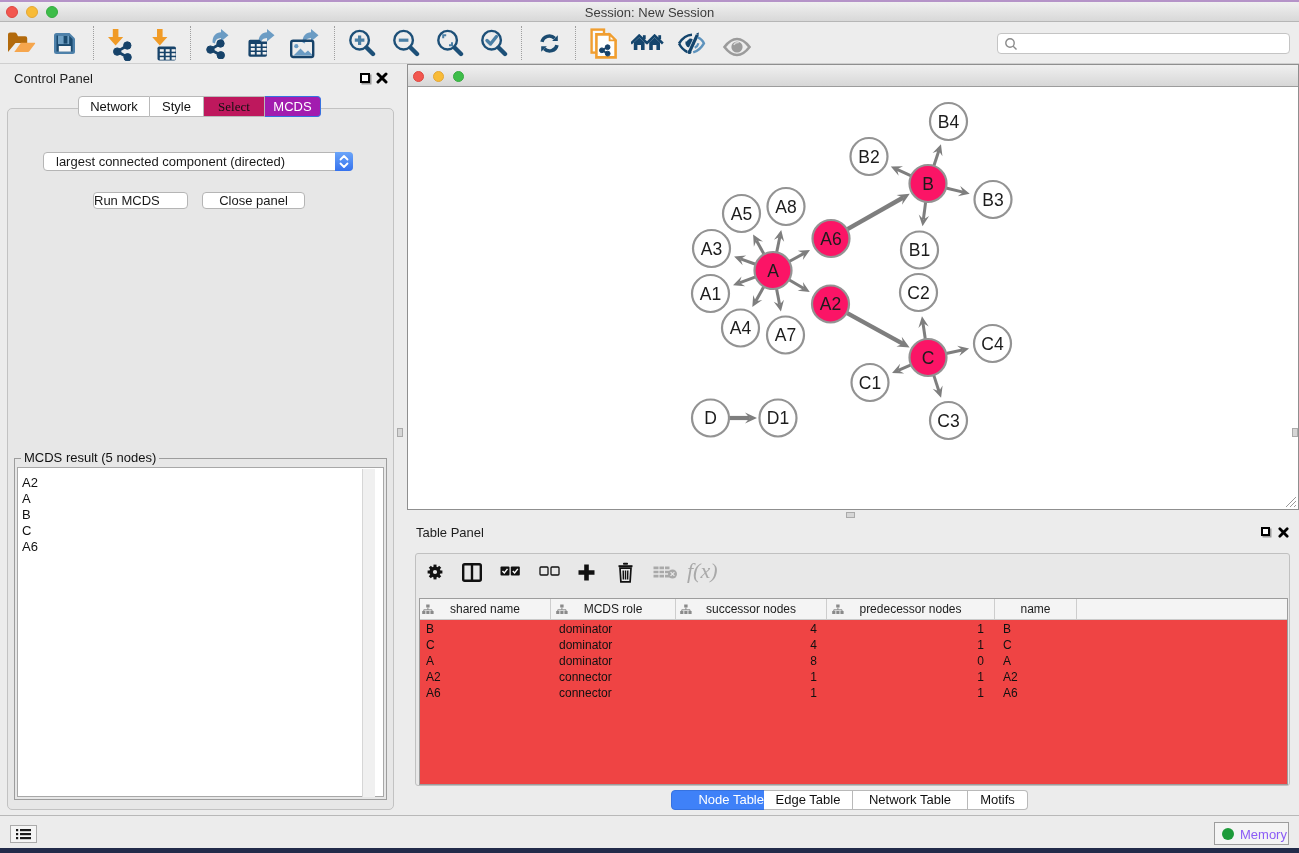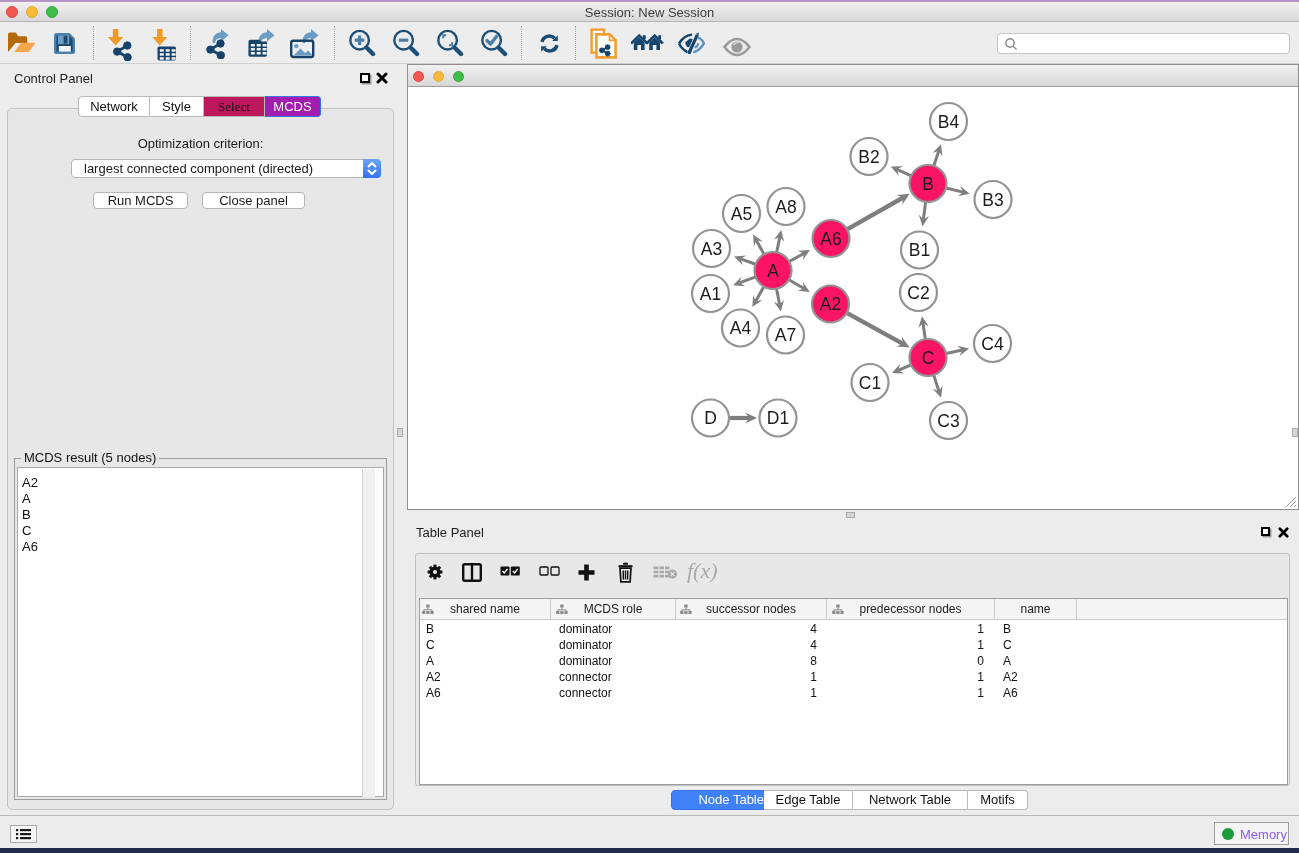--- a/index.html
+++ b/index.html
@@ -199,31 +199,30 @@
 
   <div class="abs" style="left:7px;top:44px;width:387px;height:702px;background:#e7e7e7;border:1px solid #c2c2c2;border-radius:5px;"></div>
 
   <div class="abs" style="left:78px;top:32px;height:21px;font-size:13px;">
     <div class="abs" style="left:0;top:0;width:72px;height:21px;background:#fff;border:1px solid #b9b9b9;border-radius:4px 0 0 4px;text-align:center;line-height:19px;color:#111;">Network</div>
     <div class="abs" style="left:72px;top:0;width:54px;height:21px;background:#fff;border:1px solid #b9b9b9;border-left:none;text-align:center;line-height:19px;color:#111;">Style</div>
     <div class="abs" style="left:126px;top:0;width:61px;height:21px;background:#be185d;border:1px solid #b9b9b9;border-left:none;text-align:center;line-height:19px;color:#111;font-family:Liberation Serif, serif;">Select</div>
     <div class="abs" style="left:187px;top:0;width:56px;height:21px;background:#a21caf;border:1px solid #3672e0;border-left:none;border-radius:0 4px 4px 0;text-align:center;line-height:19px;color:#fff;">MCDS</div>
   </div>
 
-  <div class="abs" style="left:0;top:72px;width:401px;text-align:center;font-size:13px;color:#1a1a1a;">Optimization criterion:</div>
-  <div class="abs" style="left:43px;top:95px;width:310px;height:19px;background:#fff;border:1px solid #b5b5b5;border-radius:4px;margin-left:28px;">
+  <div class="abs" style="left:43px;top:88px;width:310px;height:19px;background:#fff;border:1px solid #b5b5b5;border-radius:4px;">
     <div class="abs" style="left:12px;top:1px;font-size:13px;color:#1a1a1a;line-height:16px;">largest connected component (directed)</div>
     <div class="abs" style="right:-1px;top:-1px;width:18px;height:19px;background:linear-gradient(#6ba5f9,#3572ee);border-radius:0 4px 4px 0;">
       <svg width="18" height="19" viewBox="0 0 18 19">
           <path d="M5.5 7.5 L9 4 L12.5 7.5" fill="none" stroke="#fff" stroke-width="1.8" stroke-linecap="round" stroke-linejoin="round"></path>
           <path d="M5.5 11.5 L9 15 L12.5 11.5" fill="none" stroke="#fff" stroke-width="1.8" stroke-linecap="round" stroke-linejoin="round"></path>
         </svg>
     </div>
   </div>
-  <div class="abs" style="left:93px;top:128px;width:95px;height:17px;background:#fff;border:1px solid #b5b5b5;border-radius:4px;text-align:center;font-size:13px;line-height:15px;color:#1a1a1a;">Run MCDS</div>
+  <div class="abs" style="left:93px;top:128px;width:95px;height:17px;background:#fff;border:1px solid #b5b5b5;border-radius:4px;text-align:left;font-size:13px;line-height:15px;color:#1a1a1a;">Run MCDS</div>
   <div class="abs" style="left:202px;top:128px;width:103px;height:17px;background:#fff;border:1px solid #b5b5b5;border-radius:4px;text-align:center;font-size:13px;line-height:15px;color:#1a1a1a;">Close panel</div>
 
   <div class="abs" style="left:14px;top:394px;width:373px;height:342px;border:1px solid #9d9d9d;">
     <div class="abs" style="left:6px;top:-9px;background:#e7e7e7;padding:0 3px;font-size:13px;color:#111;">MCDS result (5 nodes)</div>
     <div class="abs" style="left:2px;top:8px;width:367px;height:330px;background:#fff;border:1px solid #a8a8a8;">
       <div style="font-size:13px;color:#111;padding:7px 0 0 4px;line-height:16px;">A2<br>A<br>B<br>C<br>A6</div>
       <div class="abs" style="right:8px;top:1px;width:13px;height:328px;background:#f0f0f0;border-left:1px solid #d6d6d6;"></div>
     </div>
   </div>
 </div>
@@ -394,21 +393,21 @@
         <line x1="0" y1="4" x2="17" y2="4"></line>
           <line x1="0" y1="8" x2="17" y2="8"></line>
       </g>
       <circle cx="19.5" cy="8" r="4.5" fill="#a9a9a9"></circle>
       <path d="M17.6,6.1 L21.4,9.9 M21.4,6.1 L17.6,9.9" stroke="#e8e8e8" stroke-width="1.2"></path>
     </svg>
 
     <div class="abs" style="left:272px;top:6px;font-family:'Liberation Serif',serif;font-style:italic;font-size:22px;color:#a9a9a9;">f(x)</div>
   </div>
 
-  <div class="abs" style="left:17px;top:78px;width:869px;height:187px;background:#ffffff;border:1px solid #9d9d9d;">
+  <div class="abs" style="left:17px;top:78px;width:869px;height:187px;background:#ef4444;border:1px solid #9d9d9d;">
 
     <div class="abs" style="left:0;top:0;width:867px;height:21px;background:#f4f4f4;border-bottom:1px solid #c9c9c9;font-size:12px;color:#1c1c1c;">
       <div class="abs" style="left:130px;top:0;height:20px;border-left:1px solid #cdcdcd;"></div>
       <div class="abs" style="left:255px;top:0;height:20px;border-left:1px solid #cdcdcd;"></div>
       <div class="abs" style="left:406px;top:0;height:20px;border-left:1px solid #cdcdcd;"></div>
       <div class="abs" style="left:574px;top:0;height:20px;border-left:1px solid #cdcdcd;"></div>
       <div class="abs" style="left:656px;top:0;height:20px;border-left:1px solid #cdcdcd;"></div>
       <div class="abs" style="left:0;top:3px;width:130px;text-align:center;">shared name</div>
       <div class="abs" style="left:131px;top:3px;width:124px;text-align:center;">MCDS role</div>
       <div class="abs" style="left:256px;top:3px;width:150px;text-align:center;">successor nodes</div>

